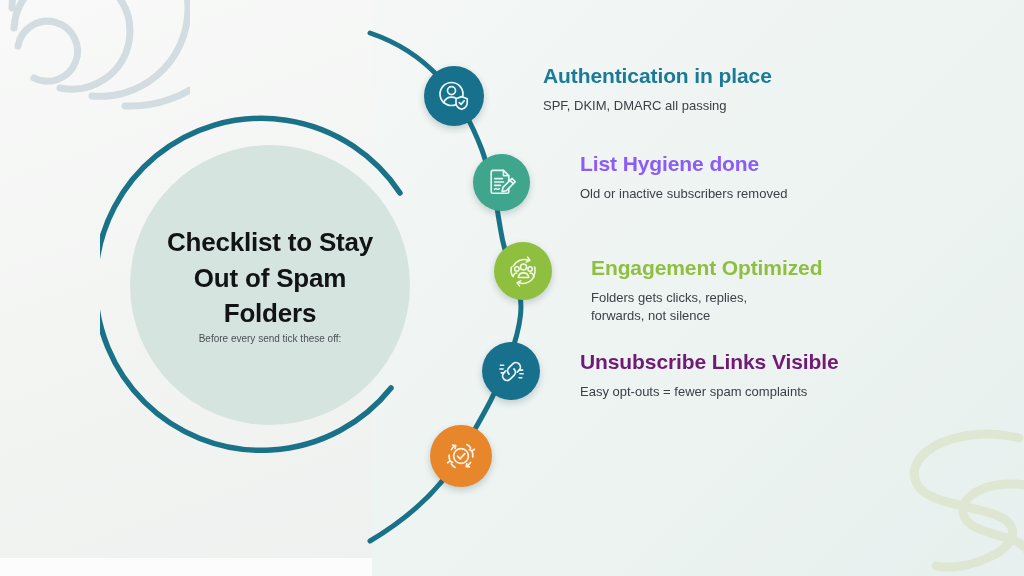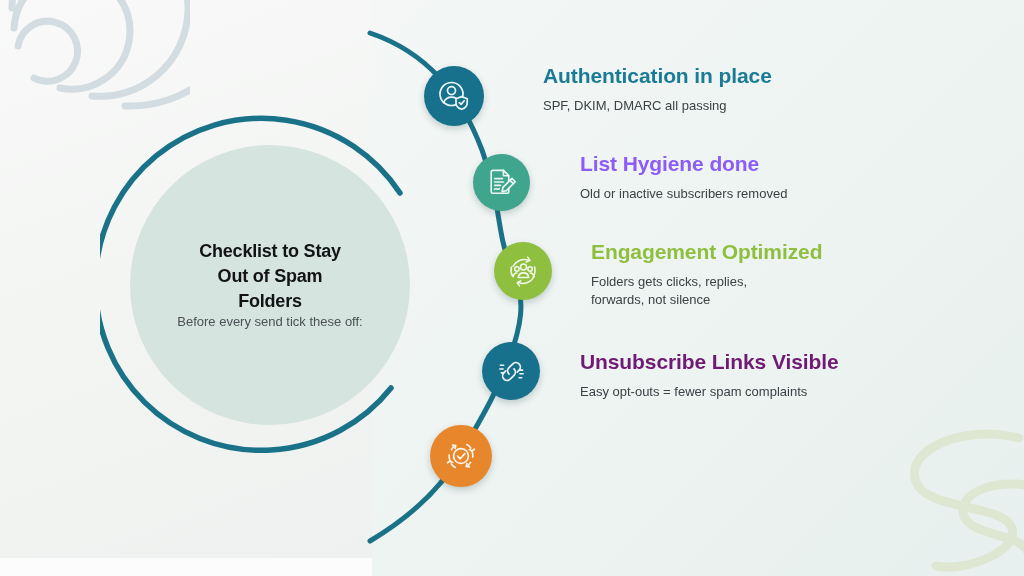--- a/index.html
+++ b/index.html
@@ -38,25 +38,25 @@
   .hero-disc {
     position:absolute; left:30px; top:30px; width:280px; height:280px;
     border-radius:50%; background:#d6e4df;
   }
   .hero-text {
     position:absolute; left:30px; top:30px; width:280px; height:280px;
     display:flex; flex-direction:column; align-items:center; justify-content:center;
     text-align:center; padding:0 6px;
   }
   .hero-title {
-    font-size:18px; font-weight:bold; color:#111315; line-height:1.38;
+    font-size:26px; font-weight:bold; color:#111315; line-height:1.38;
     letter-spacing:-0.2px;
   }
   .hero-sub {
-    font-size:13px; color:#4a5055; line-height:1.3;
+    font-size:10px; color:#4a5055; line-height:1.3;
   }
 
   
   .connector { position:absolute; left:330px; top:0; width:260px; height:576px; }
   .badge {
     position:absolute; border-radius:50%;
     display:flex; align-items:center; justify-content:center;
     box-shadow:0 3px 7px rgba(25,60,70,.22);
   }
   .badge svg { display:block; }
@@ -161,21 +161,21 @@
         <path d="M6.6 22.6a13 13 0 0 1-1-9.2"></path>
         <circle cx="18" cy="13.4" r="3.1"></circle>
         <path d="M12.6 24.2c.4-3 2.6-4.8 5.4-4.8s5 1.8 5.4 4.8z"></path>
         <circle cx="11.2" cy="15.4" r="2.3"></circle>
         <path d="M7.4 23.4c.2-2.4 1.8-3.9 3.8-3.9"></path>
         <circle cx="24.8" cy="15.4" r="2.3"></circle>
         <path d="M28.6 23.4c-.2-2.4-1.8-3.9-3.8-3.9"></path>
       </g>
     </svg>
   </div>
-  <div class="copy" style="left:591px; top:239px; width:400px;">
+  <div class="copy" style="left:591px; top:255px; width:400px;">
     <h3 style="color:#8fbf3f;">Engagement Optimized</h3>
     <p>Folders gets clicks, replies,</p>
     <p>forwards, not silence</p>
   </div>
 
   <div class="badge" style="left:482px; top:342px; width:58px; height:58px; background:#18718c;">
     <svg width="35" height="35" viewBox="0 0 36 36">
       <g fill="none" stroke="#eaf6f8" stroke-width="1.8" stroke-linecap="round" stroke-linejoin="round">
         <path d="M15.4 20.6a4.6 4.6 0 0 1 0-6.5l4-4a4.6 4.6 0 0 1 6.5 6.5l-2 2"></path>
         <path d="M20.6 15.4a4.6 4.6 0 0 1 0 6.5l-4 4a4.6 4.6 0 0 1-6.5-6.5l2-2"></path>

